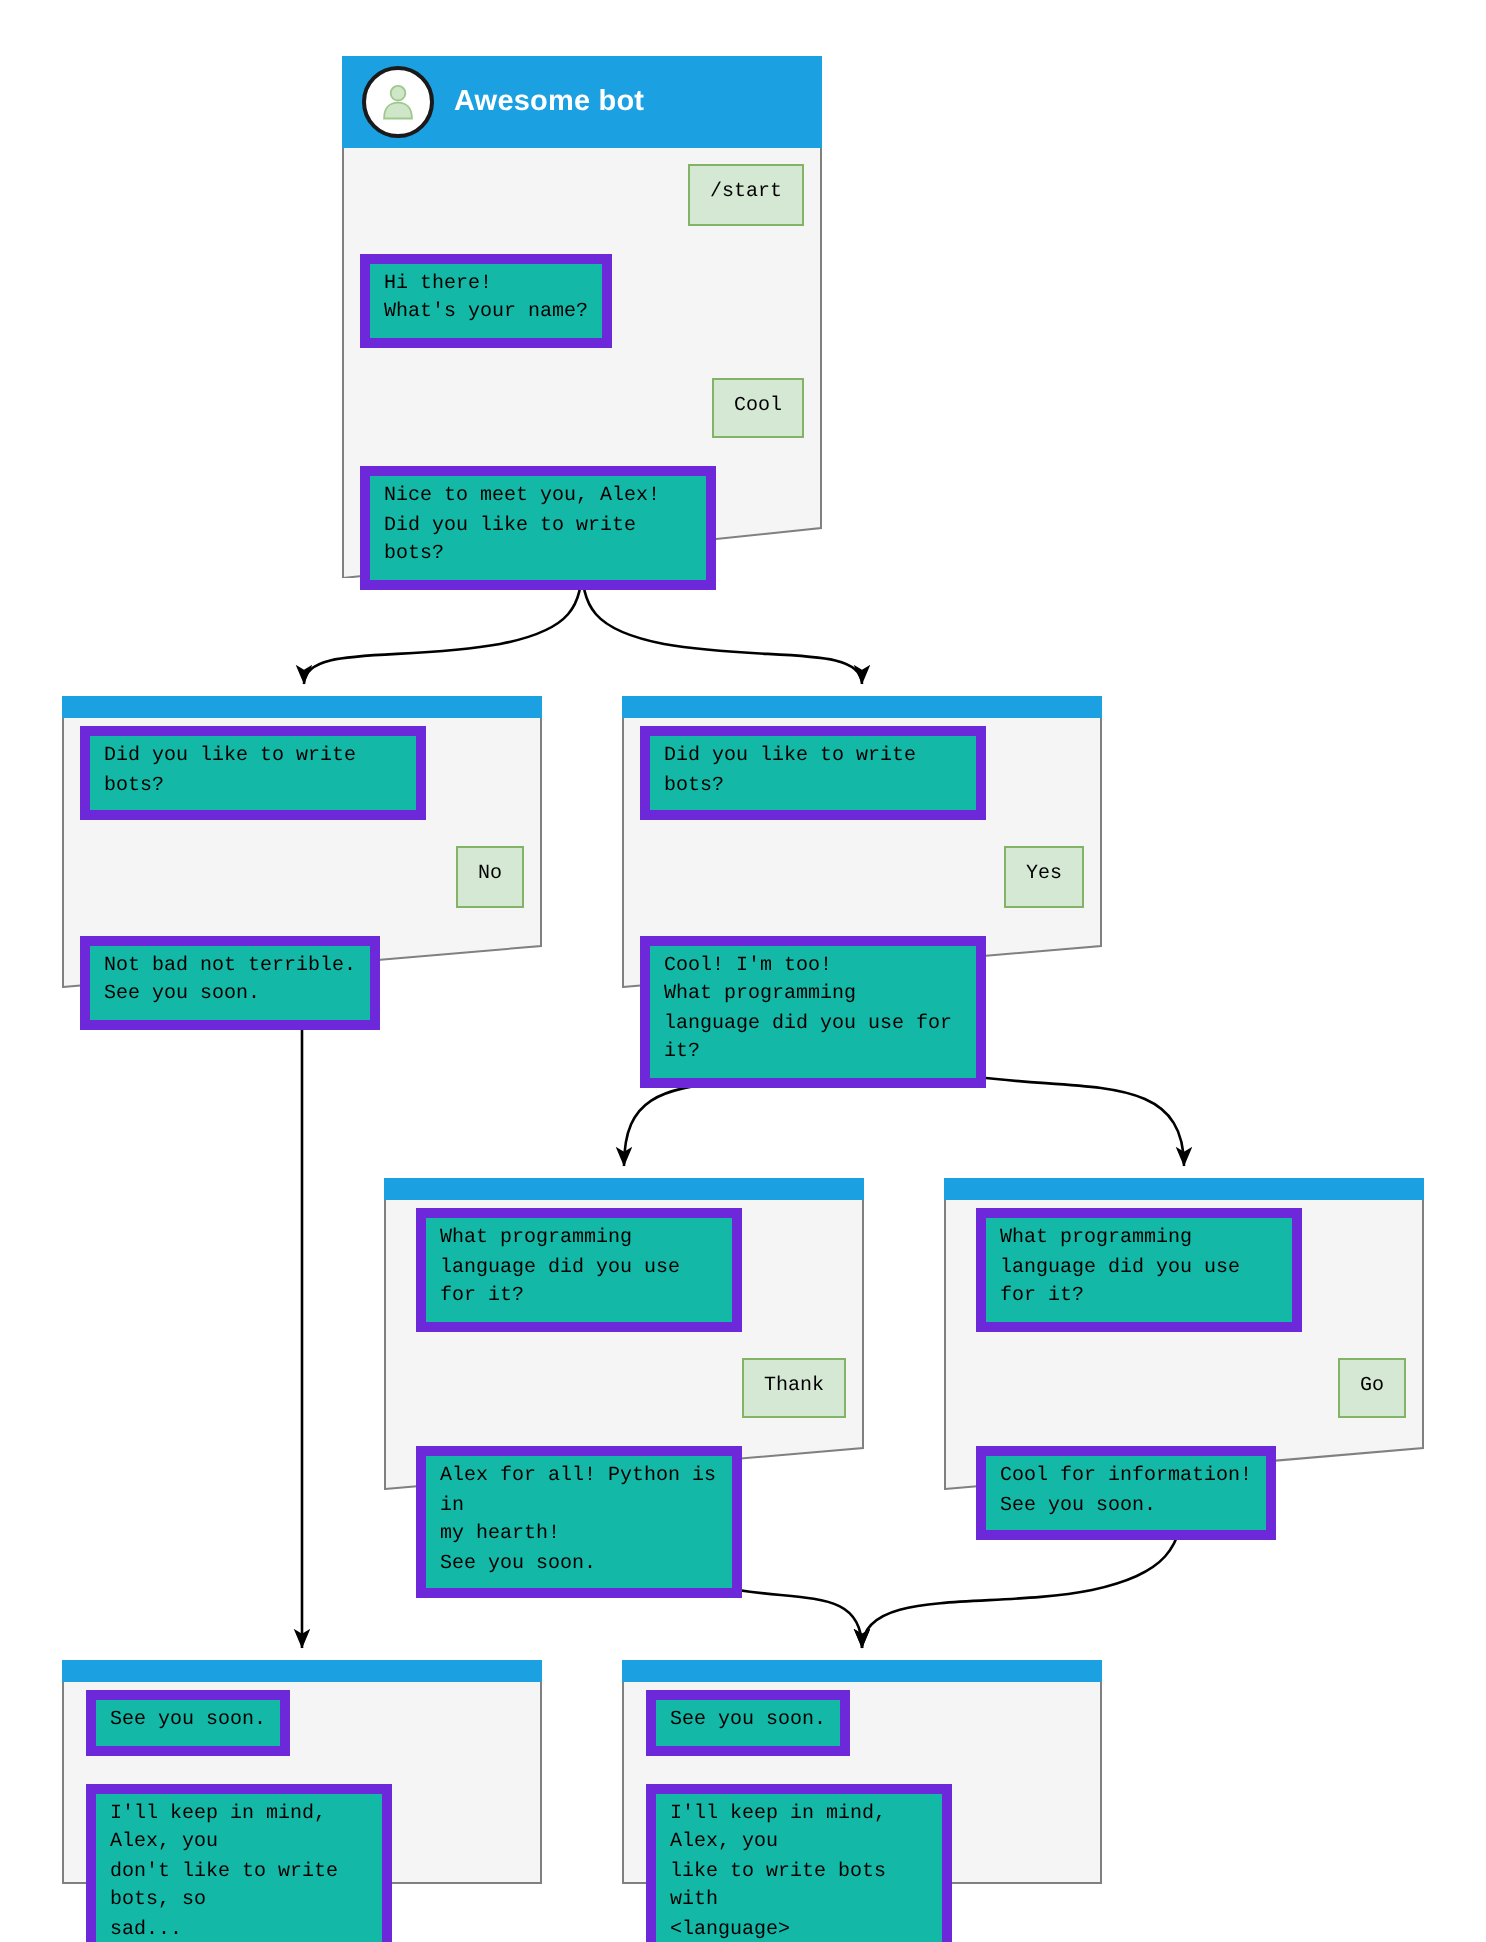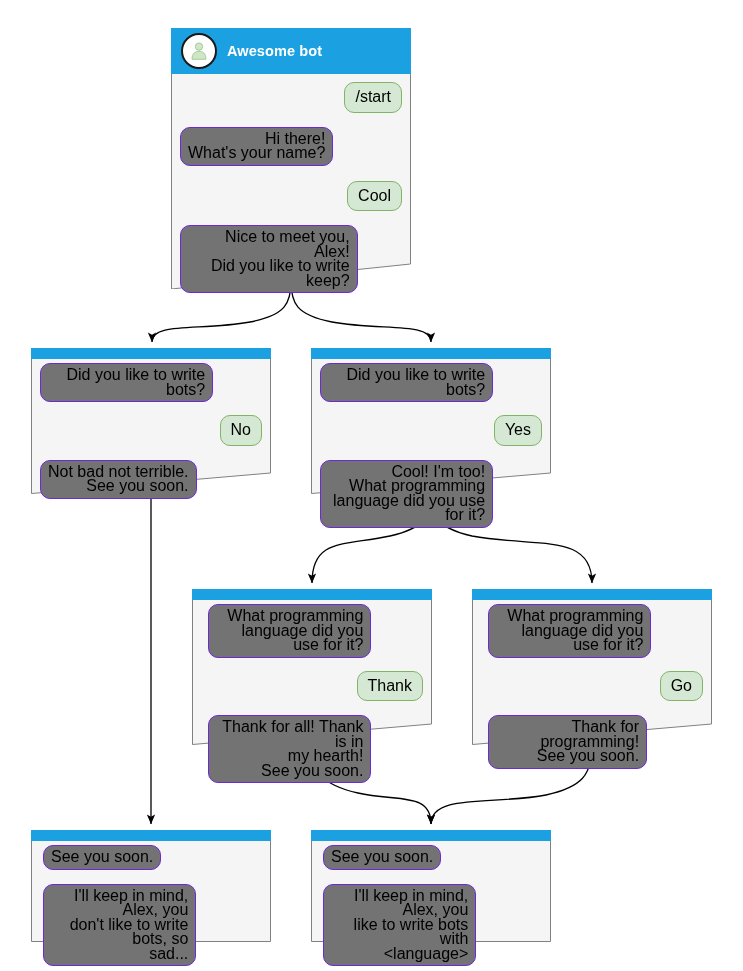--- a/index.html
+++ b/index.html
@@ -25,21 +25,20 @@
     position: absolute;
     left: 0; top: 0;
     width: 743px;
     height: 971px;
     pointer-events: none;
   }
   
   .node {
     position: absolute;
     box-sizing: border-box;
-    text-align: right;
   }
   .node-frame {
     position: absolute;
     left: 0; top: 0;
     width: 100%;
     height: 100%;
   }
   .node-body {
     position: absolute;
     left: 0;
@@ -92,32 +91,33 @@
     height: 100%;
     box-sizing: border-box;
     padding: 8px 9px 0 9px;
     display: flex;
     flex-direction: column;
   }
   .msg {
     position: relative;
     display: inline-block;
     max-width: 72%;
-    font-size: 16px;
+    font-size: 10px;
     line-height: 14.5px;
     color: #000000;
     padding: 4px 7px 4px 7px;
-    border-radius: 10px;
+    border-radius: 0;
     box-sizing: border-box;
     white-space: pre-line;
+    font-family: Liberation Mono, monospace;
   }
   .msg.bot {
     align-self: flex-start;
-    background: #737373;
-    border: 1px solid #6d28d9;
+    background: #14b8a6;
+    border: 5px solid #6d28d9;
   }
   .msg.user {
     align-self: flex-end;
     background: #d5e8d4;
     border: 1px solid #82b366;
     padding: 7px 10px;
     max-width: 60%;
   }
   .spacer { flex: 0 0 auto; }
 </style>
@@ -166,21 +166,21 @@
     </div>
     <div class="chat" style="padding-top:54px;">
       <div class="msg user">/start</div>
       <div class="spacer" style="height:14px"></div>
       <div class="msg bot">Hi there!
 What's your name?</div>
       <div class="spacer" style="height:15px"></div>
       <div class="msg user">Cool</div>
       <div class="spacer" style="height:14px"></div>
       <div class="msg bot" style="max-width:80%">Nice to meet you, Alex!
-Did you like to write keep?</div>
+Did you like to write bots?</div>
     </div>
   </div>
 
   <div class="node" style="left:31px; top:348px; width:240px; height:146px;">
     <svg class="node-frame" viewBox="0 0 240 146" preserveAspectRatio="none" xmlns="http://www.w3.org/2000/svg">
       <path d="M0.5,0.5 L239.5,0.5 L239.5,125 L0.5,145.5 Z" fill="#f5f5f5" stroke="#808080" stroke-width="1"></path>
     </svg>
     <div class="node-head thin"></div>
     <div class="chat" style="padding-top:15px;">
       <div class="msg bot" style="max-width:78%">Did you like to write bots?</div>
@@ -212,38 +212,38 @@
     <svg class="node-frame" viewBox="0 0 240 156" preserveAspectRatio="none" xmlns="http://www.w3.org/2000/svg">
       <path d="M0.5,0.5 L239.5,0.5 L239.5,135 L0.5,155.5 Z" fill="#f5f5f5" stroke="#808080" stroke-width="1"></path>
     </svg>
     <div class="node-head thin"></div>
     <div class="chat" style="padding-top:15px; padding-left:16px;">
       <div class="msg bot" style="max-width:76%">What programming
 language did you use for it?</div>
       <div class="spacer" style="height:13px"></div>
       <div class="msg user">Thank</div>
       <div class="spacer" style="height:14px"></div>
-      <div class="msg bot" style="max-width:76%">Thank for all! Thank is in
+      <div class="msg bot" style="max-width:76%">Alex for all! Python is in
 my hearth!
 See you soon.</div>
     </div>
   </div>
 
   <div class="node" style="left:472px; top:589px; width:240px; height:156px;">
     <svg class="node-frame" viewBox="0 0 240 156" preserveAspectRatio="none" xmlns="http://www.w3.org/2000/svg">
       <path d="M0.5,0.5 L239.5,0.5 L239.5,135 L0.5,155.5 Z" fill="#f5f5f5" stroke="#808080" stroke-width="1"></path>
     </svg>
     <div class="node-head thin"></div>
     <div class="chat" style="padding-top:15px; padding-left:16px;">
       <div class="msg bot" style="max-width:76%">What programming
 language did you use for it?</div>
       <div class="spacer" style="height:13px"></div>
       <div class="msg user">Go</div>
       <div class="spacer" style="height:14px"></div>
-      <div class="msg bot" style="max-width:74%">Thank for programming!
+      <div class="msg bot" style="max-width:74%">Cool for information!
 See you soon.</div>
     </div>
   </div>
 
   <div class="node" style="left:31px; top:830px; width:240px; height:112px;">
     <svg class="node-frame" viewBox="0 0 240 112" preserveAspectRatio="none" xmlns="http://www.w3.org/2000/svg">
       <path d="M0.5,0.5 L239.5,0.5 L239.5,111.5 L0.5,111.5 Z" fill="#f5f5f5" stroke="#808080" stroke-width="1"></path>
     </svg>
     <div class="node-head thin"></div>
     <div class="chat" style="padding-top:15px; padding-left:12px;">

